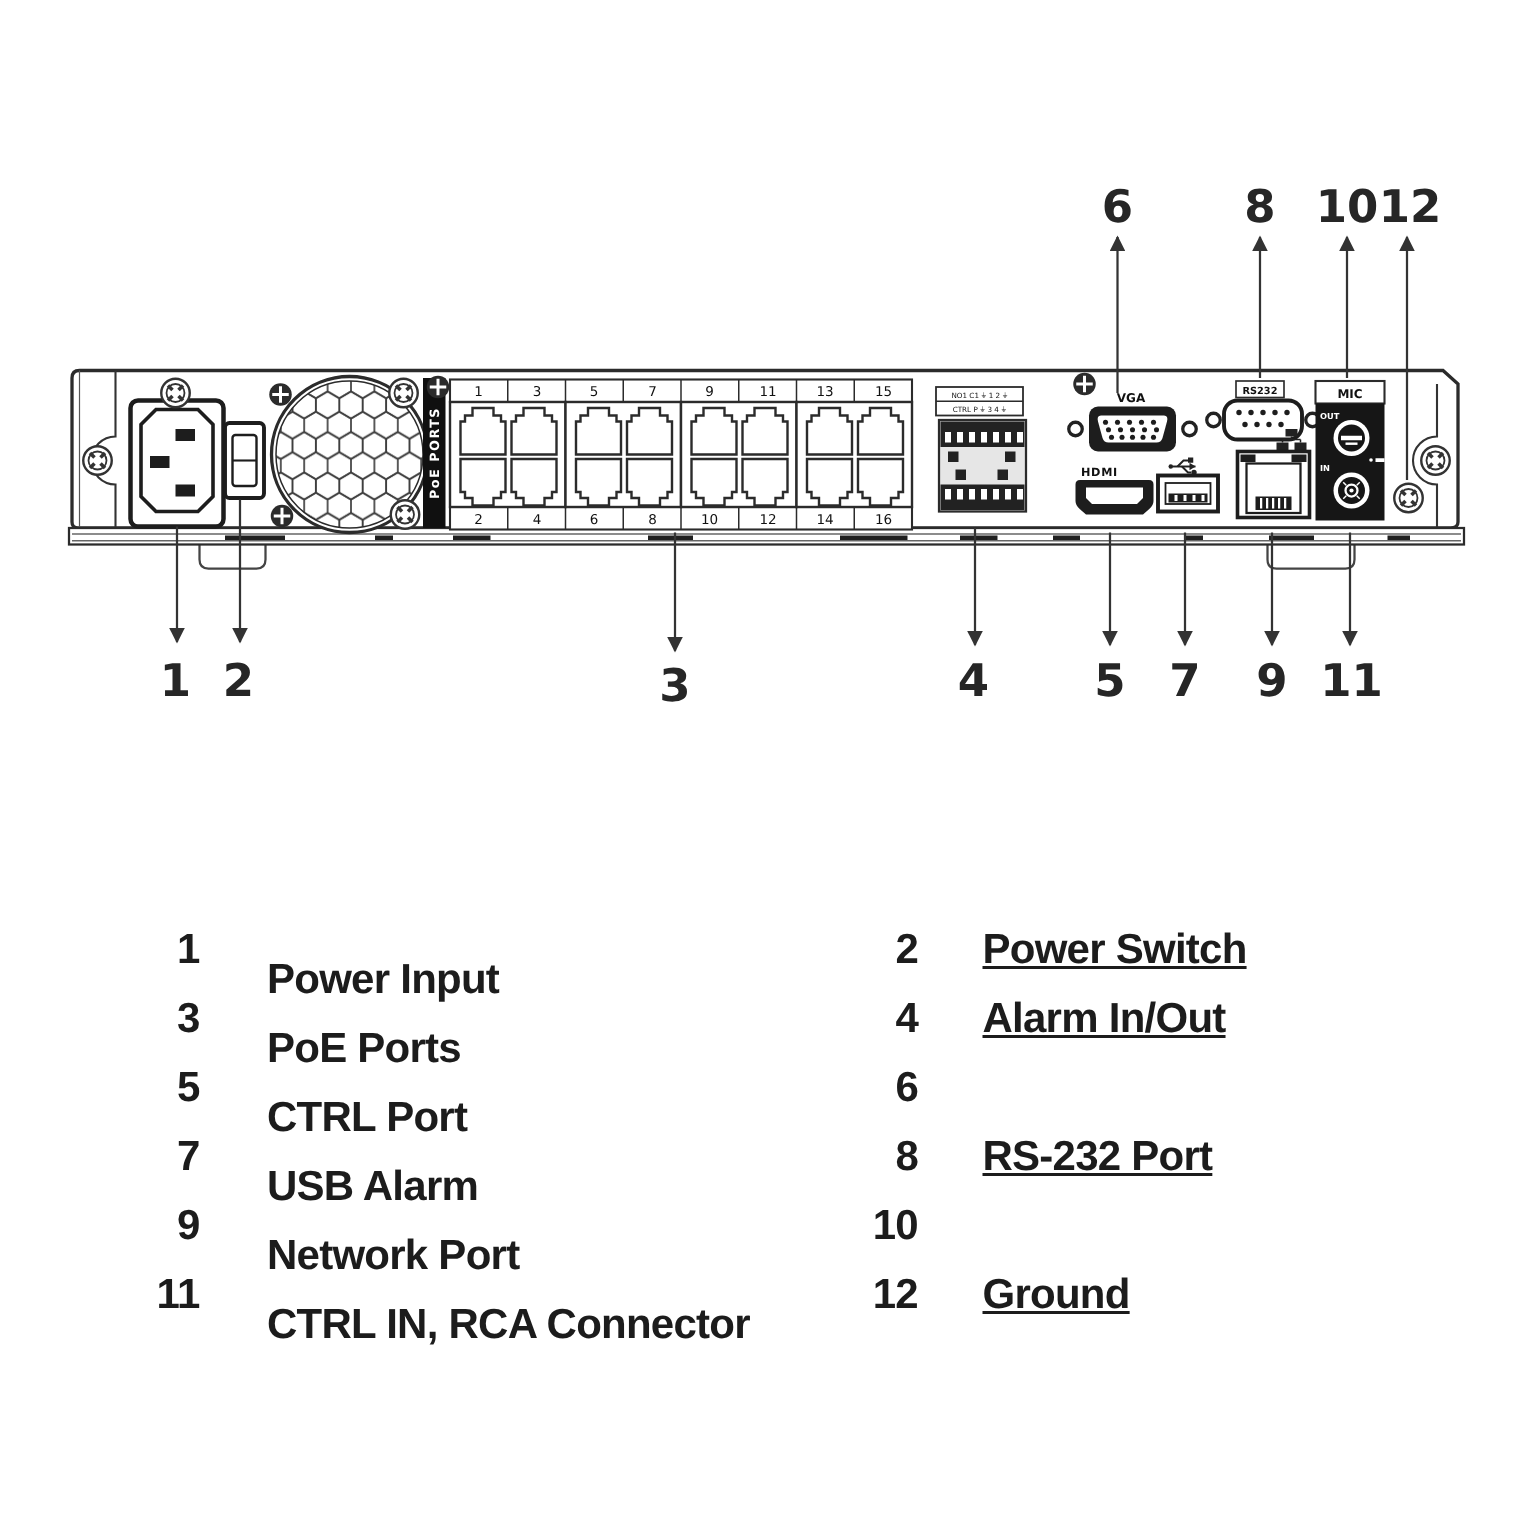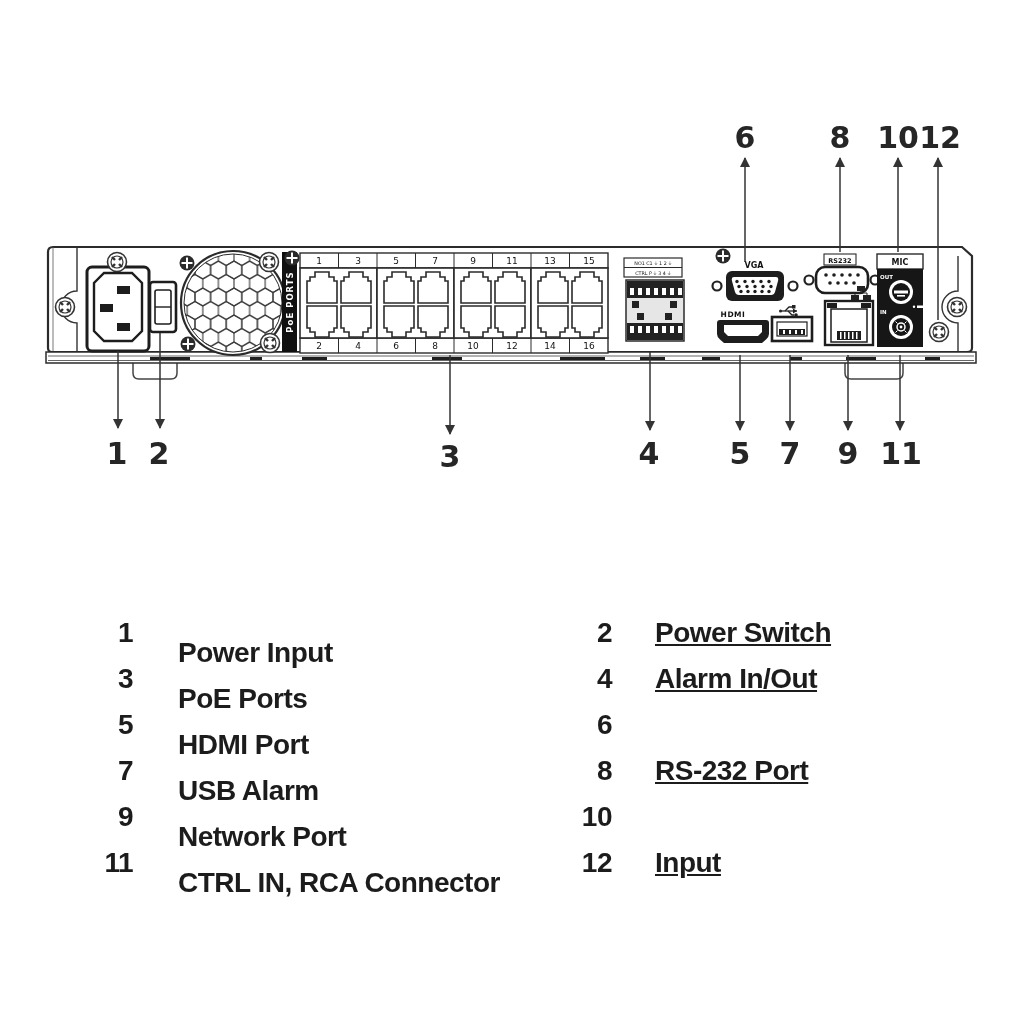--- a/index.html
+++ b/index.html
@@ -369,35 +369,35 @@
     <div class="lab2">Power Switch</div>
   </div>
   <div class="lrow">
     <div class="num">3</div>
     <div class="lab1">PoE Ports</div>
     <div class="num">4</div>
     <div class="lab2">Alarm In/Out</div>
   </div>
   <div class="lrow">
     <div class="num">5</div>
-    <div class="lab1">HDMI Port</div>
+    <div class="lab1">CTRL Port</div>
     <div class="num">6</div>
   </div>
   <div class="lrow">
     <div class="num">7</div>
     <div class="lab1">USB Alarm</div>
     <div class="num">8</div>
     <div class="lab2">RS-232 Port</div>
   </div>
   <div class="lrow">
     <div class="num">9</div>
     <div class="lab1">Network Port</div>
     <div class="num">10</div>
   </div>
   <div class="lrow">
     <div class="num">11</div>
     <div class="lab1">CTRL IN, RCA Connector</div>
     <div class="num">12</div>
-    <div class="lab2">Input</div>
+    <div class="lab2">Ground</div>
   </div>
 </div>
 
 </div>
 
 </body></html>

